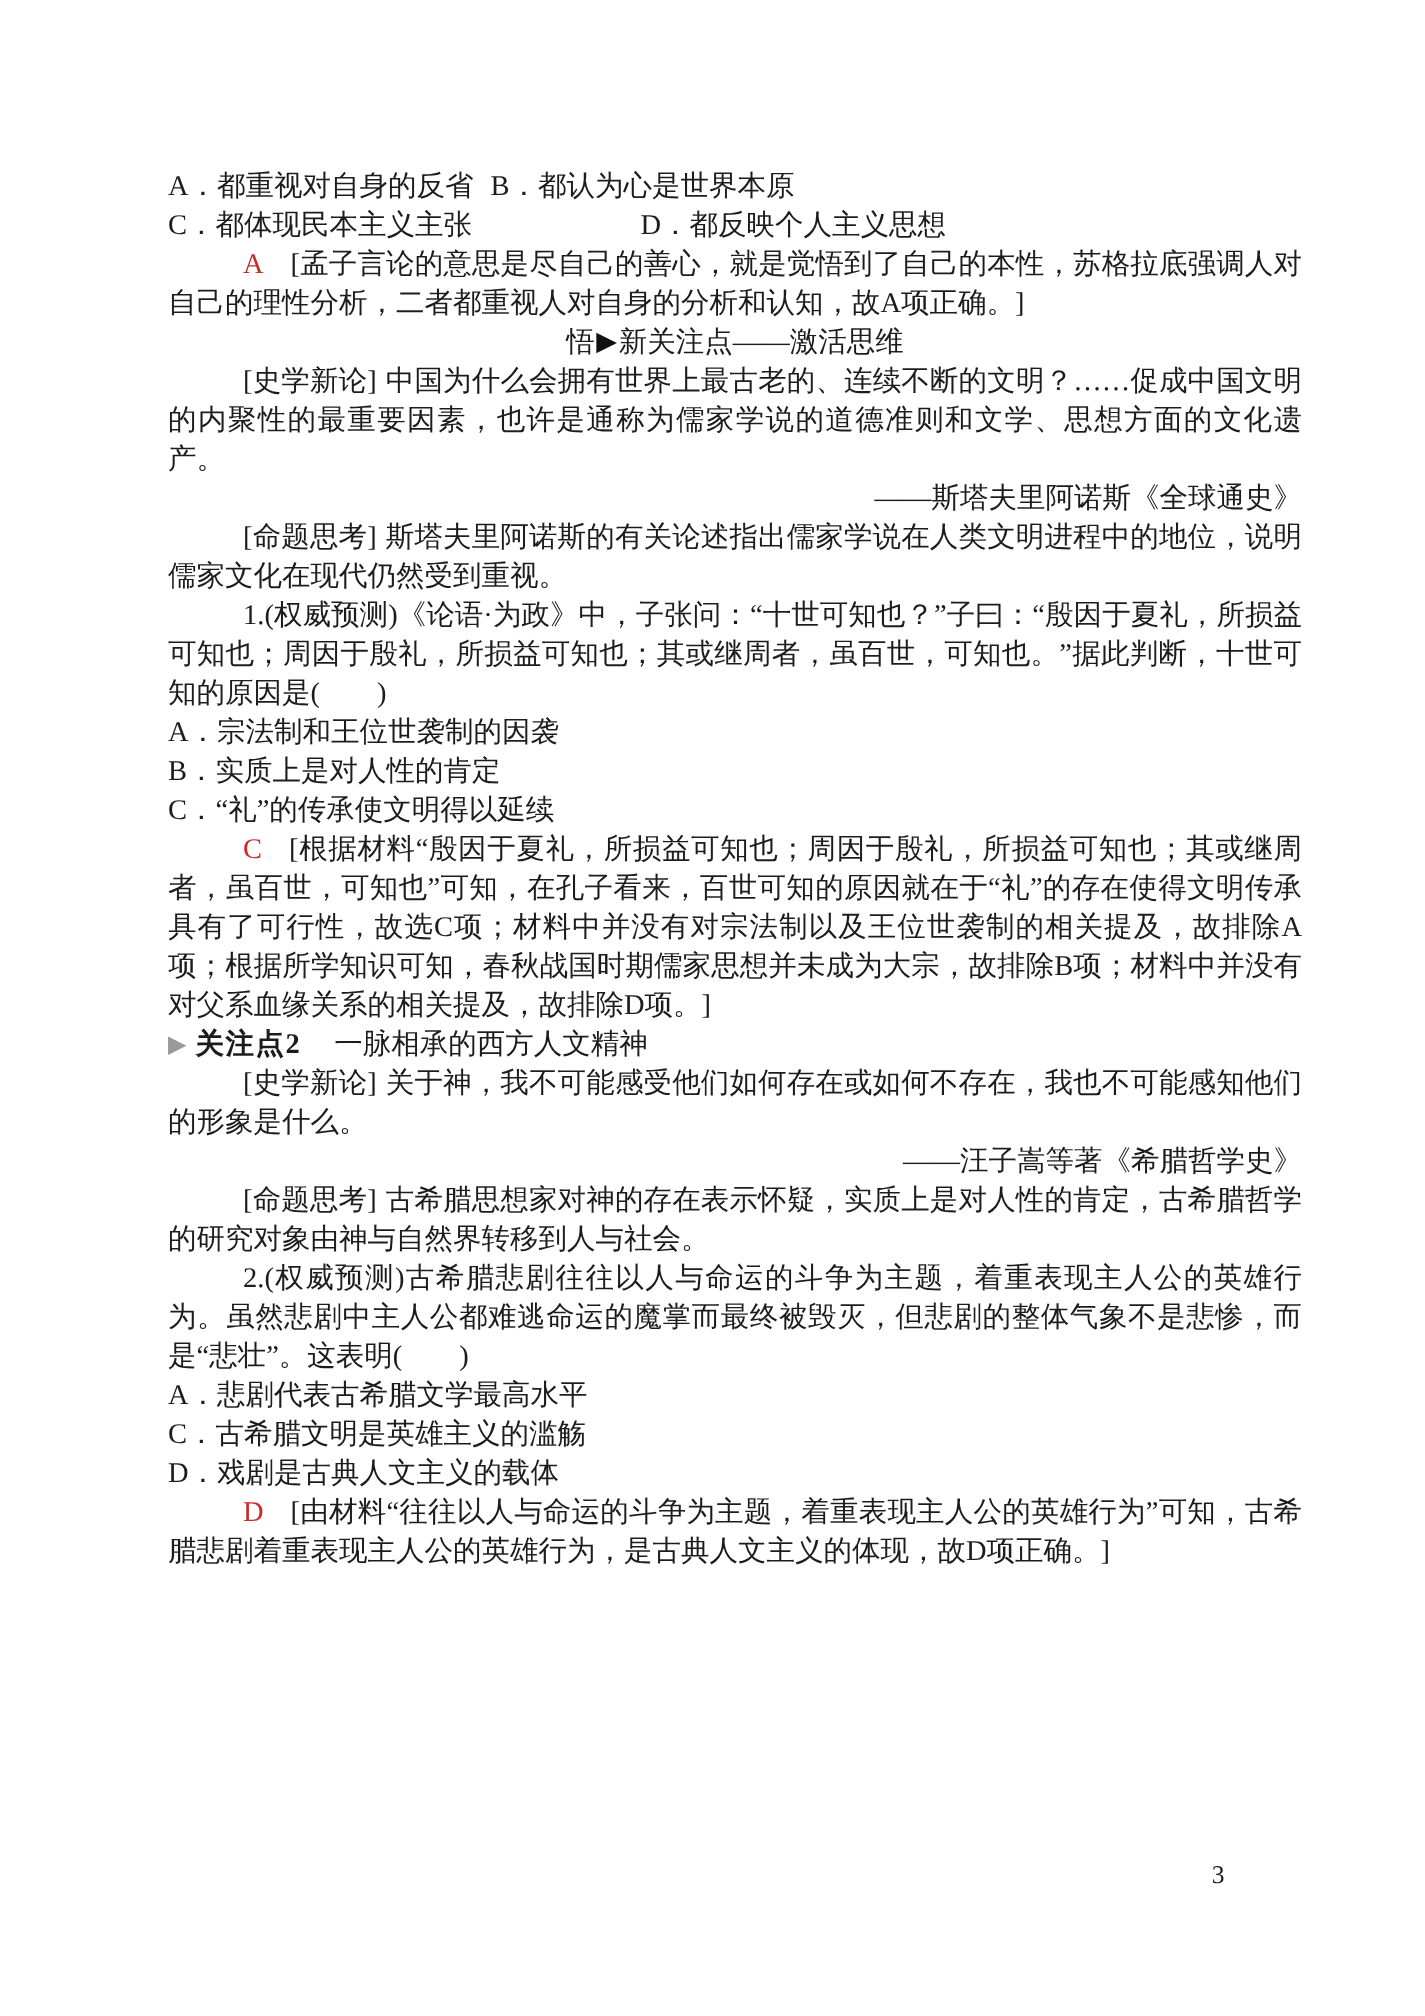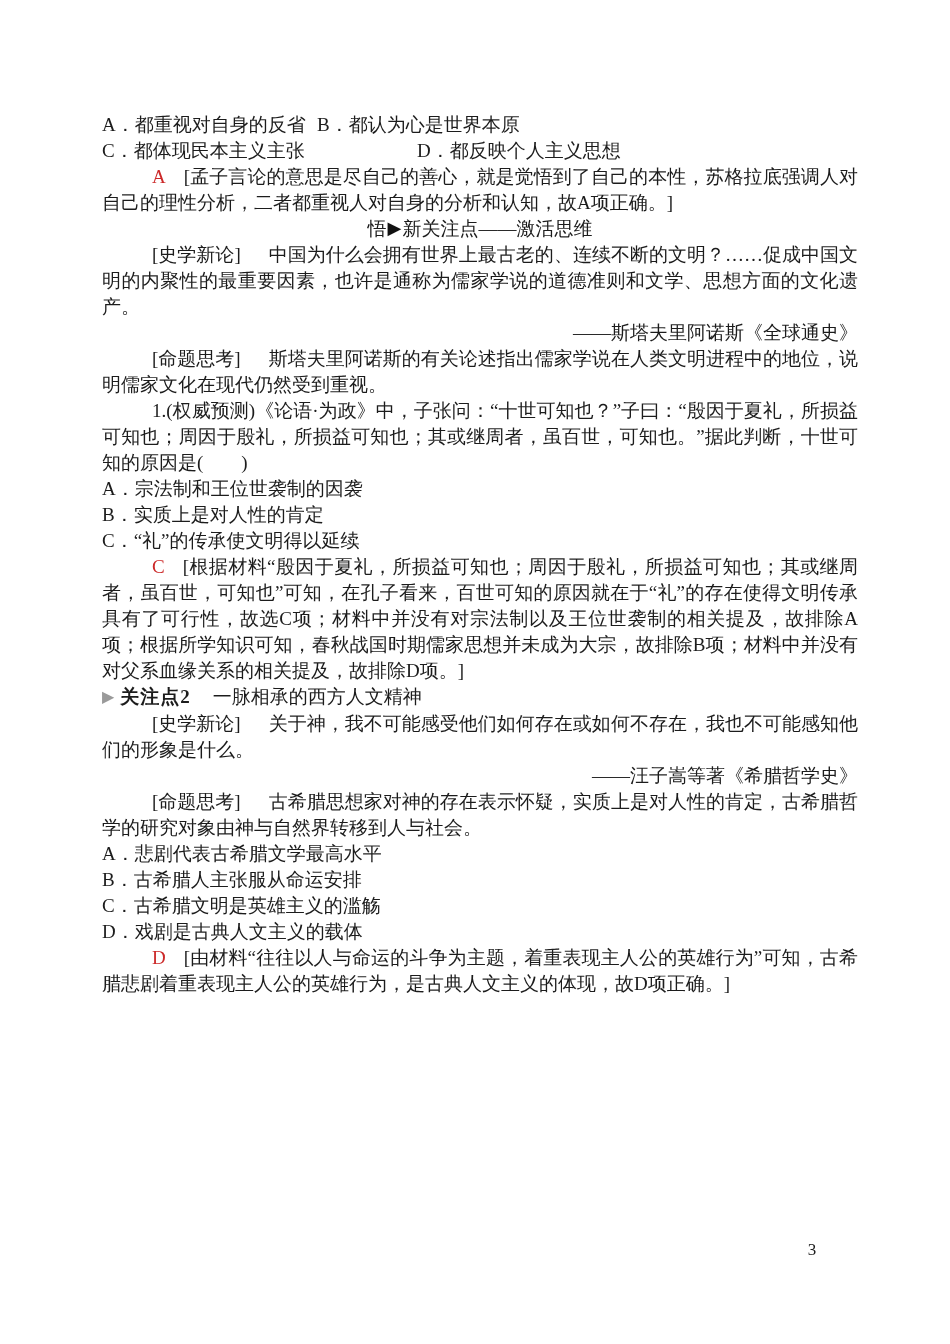--- a/index.html
+++ b/index.html
@@ -11,21 +11,21 @@
     position: relative;
     width: 950px;
     height: 1344px;
     background: #ffffff;
     overflow: hidden;
     font-family: "Liberation Serif", "DejaVu Serif", serif;
     color: #1c1c1c;
   }
   .content {
     position: absolute;
-    left: 102px;
+    left: 112px;
     top: 112px;
     width: 756px;
     font-size: 19px;
     line-height: 26px;
     text-align: justify;
   }
   .content p, .content div {
     margin: 0;
     padding: 0;
   }
@@ -71,21 +71,21 @@
   .focus-heading .focus-label {
     font-weight: bold;
     margin-right: 22px;
     letter-spacing: 1px;
   }
   .ans-letter {
     color: #cc2929;
     margin-right: 18px;
   }
   .tag {
-    margin-right: 28px;
+    margin-right: 6px;
   }
   .source-line {
     text-align: right;
     padding-right: 40px;
     text-indent: 0;
   }
   .page-number {
     position: absolute;
     left: 800px;
     top: 1240px;
@@ -132,23 +132,23 @@
     <div class="focus-heading">
       <span class="tri-hollow">▶</span><span class="focus-label">关注点2</span><span>一脉相承的西方人文精神</span>
     </div>
 
     <p class="para"><span class="tag">[史学新论]</span><span>关于神，我不可能感受他们如何存在或如何不存在，我也不可能感知他们的形象是什么。</span></p>
 
     <div class="source-line">——汪子嵩等著《希腊哲学史》</div>
 
     <p class="para"><span class="tag">[命题思考]</span><span>古希腊思想家对神的存在表示怀疑，实质上是对人性的肯定，古希腊哲学的研究对象由神与自然界转移到人与社会。</span></p>
 
+    <p class="para">2.(权威预测)古希腊悲剧往往以人与命运的斗争为主题，着重表现主人公的英雄行为。虽然悲剧中主人公都难逃命运的魔掌而最终被毁灭，但悲剧的整体气象不是悲惨，而是“悲壮”。这表明(　　)</p>
 
     <div class="opt-row">A．悲剧代表古希腊文学最高水平</div>
-    <div class="opt-row">B．古希腊人主张服从命运安排</div>
     <div class="opt-row">C．古希腊文明是英雄主义的滥觞</div>
     <div class="opt-row">D．戏剧是古典人文主义的载体</div>
 
     <p class="para"><span class="ans-letter">D</span><span>[由材料“往往以人与命运的斗争为主题，着重表现主人公的英雄行为”可知，古希腊悲剧着重表现主人公的英雄行为，是古典人文主义的体现，故D项正确。]</span></p>
 
   </div>
 
   <div class="page-number">3</div>
 </div>
 

